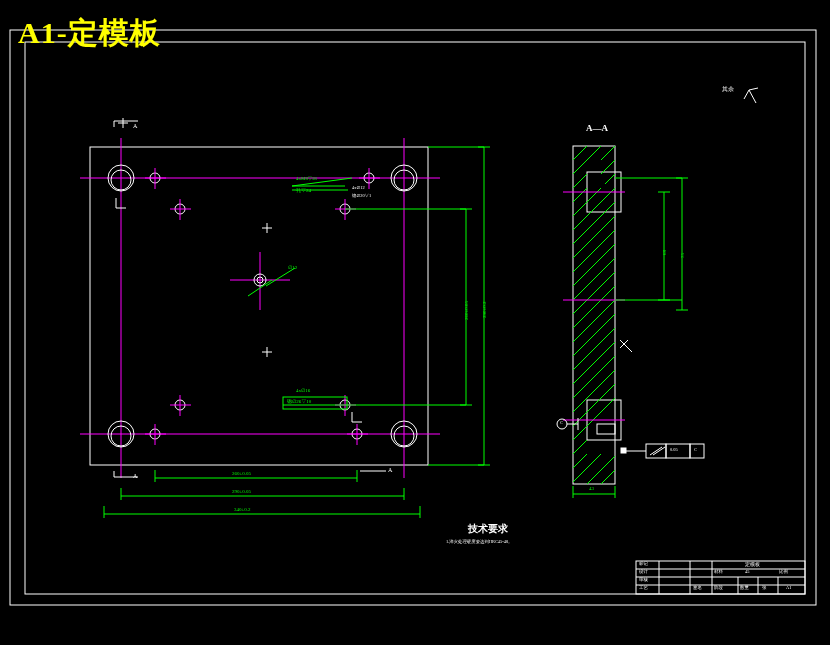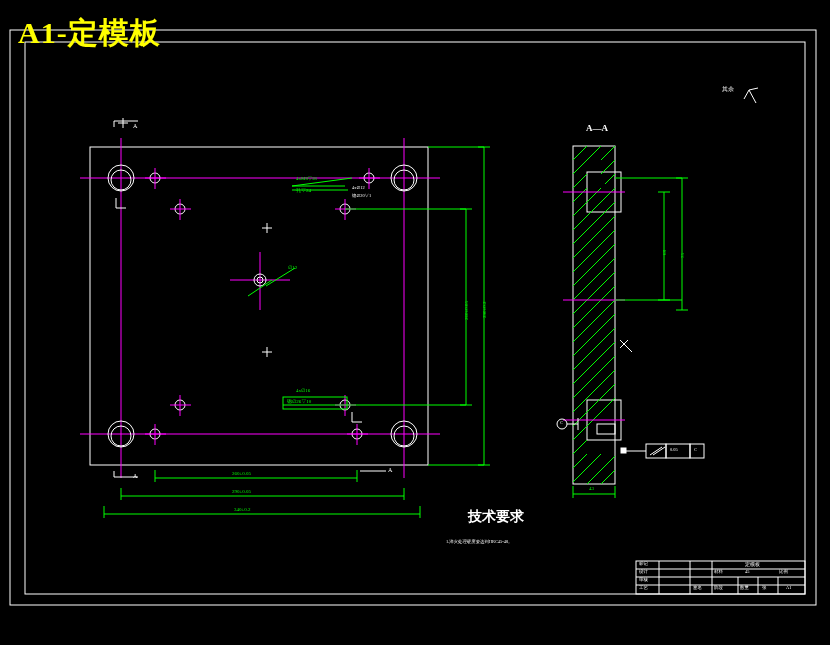--- a/index.html
+++ b/index.html
@@ -268,21 +268,21 @@
 
   <div class="lbl g tiny vert" style="left:662px;top:255px;">68</div>
   <div class="lbl g tiny vert" style="left:680px;top:258px;">75</div>
 
   <div class="lbl g tiny" style="left:589px;top:486px;">43</div>
 
   <div class="lbl w tiny2" style="left:560px;top:421px;">C</div>
   <div class="lbl w tiny2" style="left:670px;top:448px;">0.05</div>
   <div class="lbl w tiny2" style="left:694px;top:448px;">C</div>
 
-  <div class="lbl w sm" style="left:468px;top:510px;font-weight:bold;font-size:14px;">技术要求</div>
+  <div class="lbl w sm" style="left:468px;top:524px;font-weight:bold;font-size:10px;">技术要求</div>
   <div class="lbl w tiny2" style="left:446px;top:540px;">1.淬火处理硬度要达到HRC45-48。</div>
 
   <div class="lbl w tiny2" style="left:639px;top:562px;">标记</div>
   <div class="lbl w tiny2" style="left:639px;top:570px;">设计</div>
   <div class="lbl w tiny2" style="left:639px;top:578px;">审核</div>
   <div class="lbl w tiny2" style="left:639px;top:586px;">工艺</div>
   <div class="lbl w tiny2" style="left:693px;top:586px;">签名</div>
 
   <div class="lbl w tiny it" style="left:745px;top:562px;">定模板</div>
 

